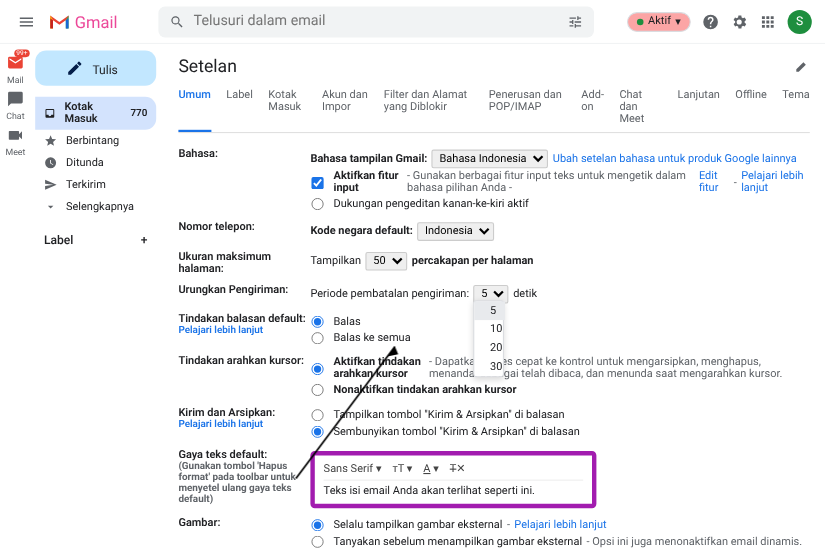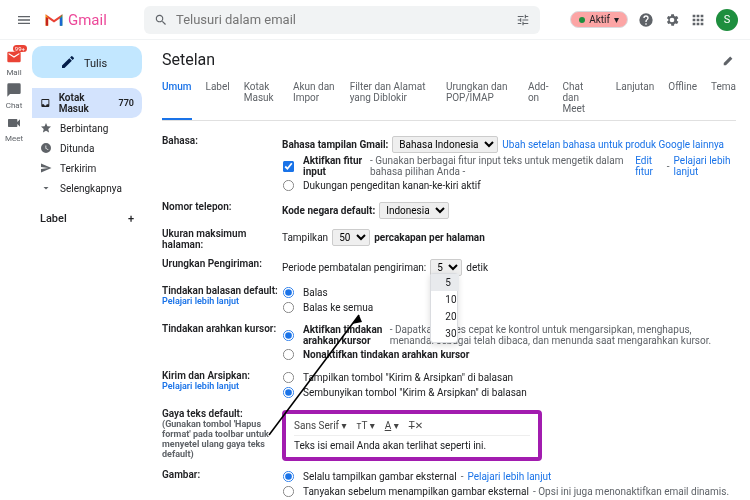--- a/index.html
+++ b/index.html
@@ -192,21 +192,21 @@
           </svg>
         </span>
     </div>
 
     <div class="tabs">
       <div class="tab active">Umum</div>
       <div class="tab">Label</div>
       <div class="tab">Kotak Masuk</div>
       <div class="tab">Akun dan Impor</div>
       <div class="tab">Filter dan Alamat yang Diblokir</div>
-      <div class="tab">Urungkan dan POP/IMAP</div>
+      <div class="tab">Penerusan dan POP/IMAP</div>
       <div class="tab">Add-on</div>
       <div class="tab">Chat dan Meet</div>
       <div class="tab">Lanjutan</div>
       <div class="tab">Offline</div>
       <div class="tab">Tema</div>
     </div>
 
     <div class="row">
       <div class="row-label">Bahasa:</div>
       <div class="row-content">

